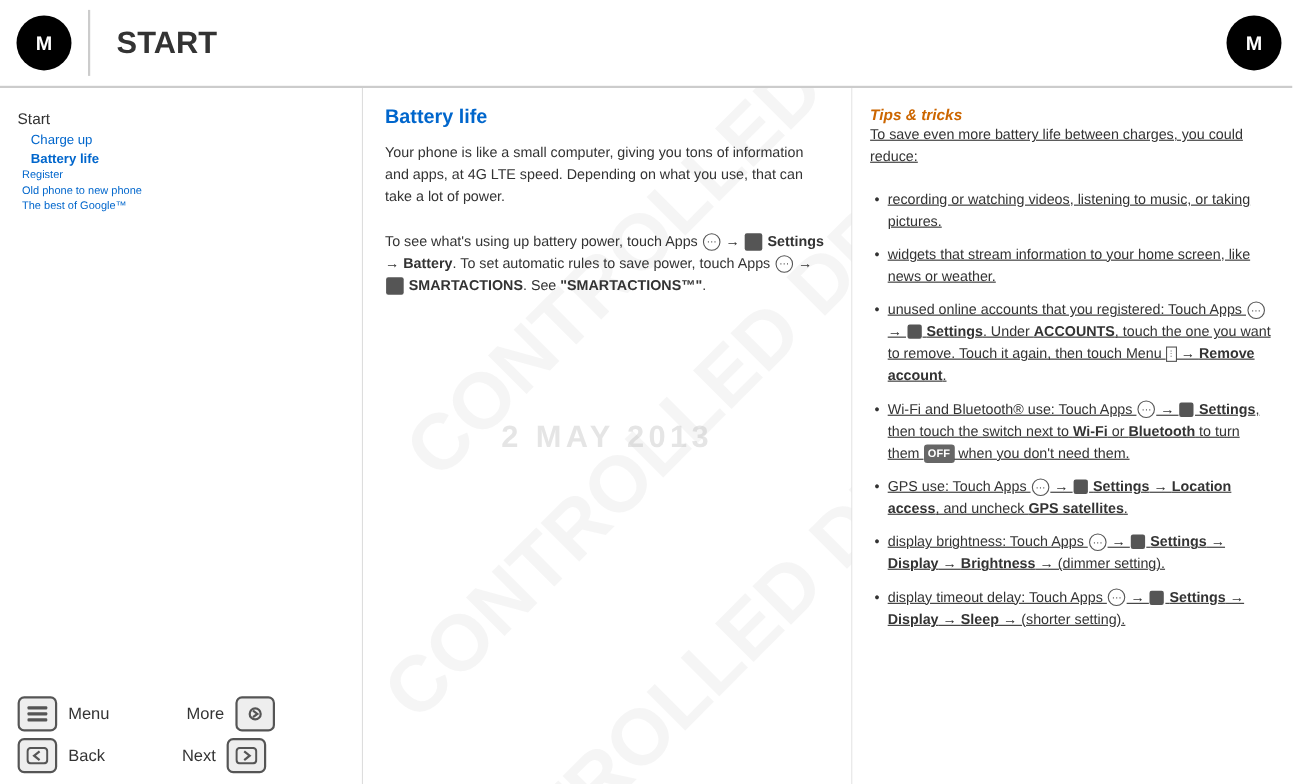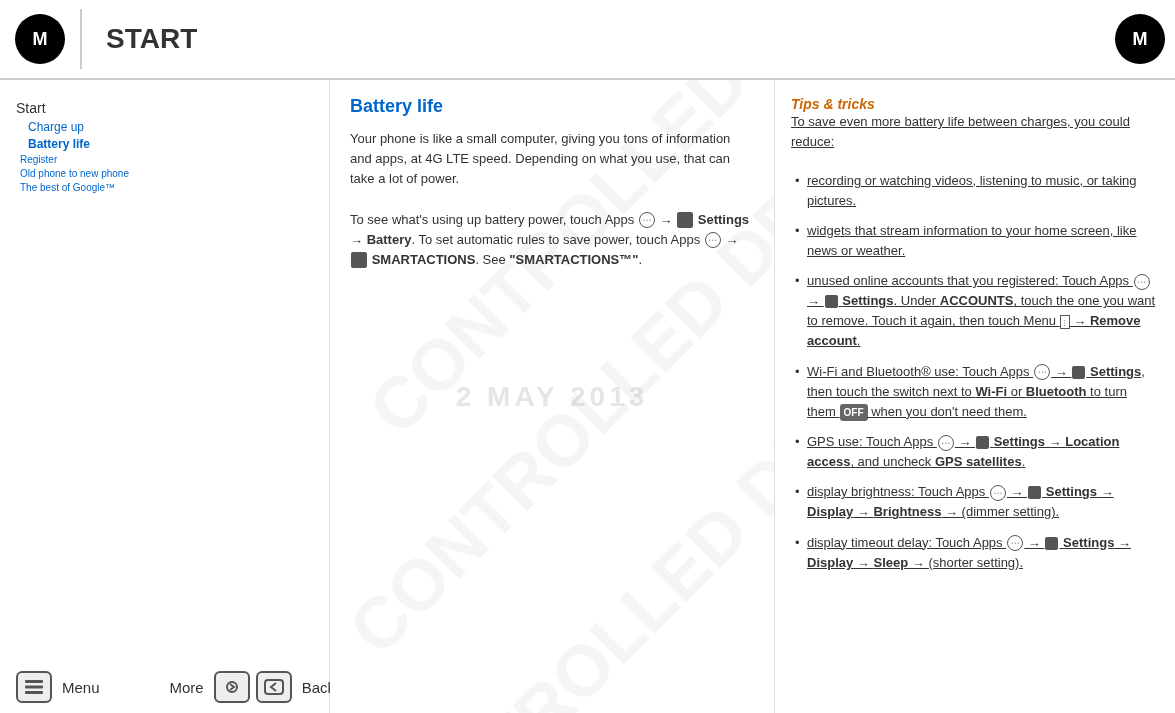--- a/index.html
+++ b/index.html
@@ -110,21 +110,21 @@
       display: block;
       margin-left: 4px;
       margin-bottom: 3px;
       cursor: pointer;
     }
 
     
     .sidebar-bottom {
       padding: 10px 0 10px 0;
       display: flex;
-      flex-direction: row;
+      flex-direction: column;
       gap: 6px;
     }
     .bottom-row {
       display: flex;
       align-items: center;
       gap: 10px;
     }
     .btn-icon {
       width: 36px;
       height: 32px;

